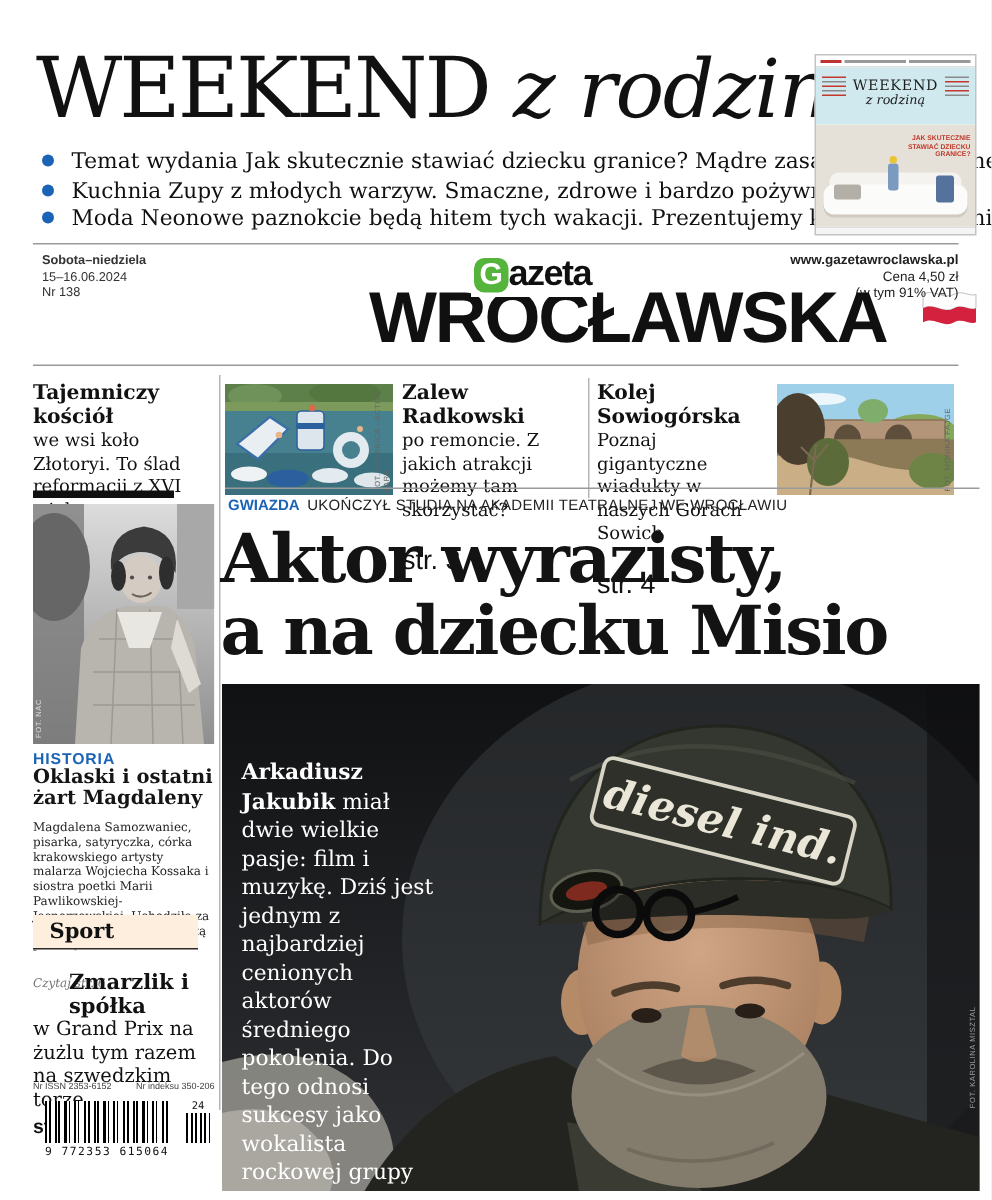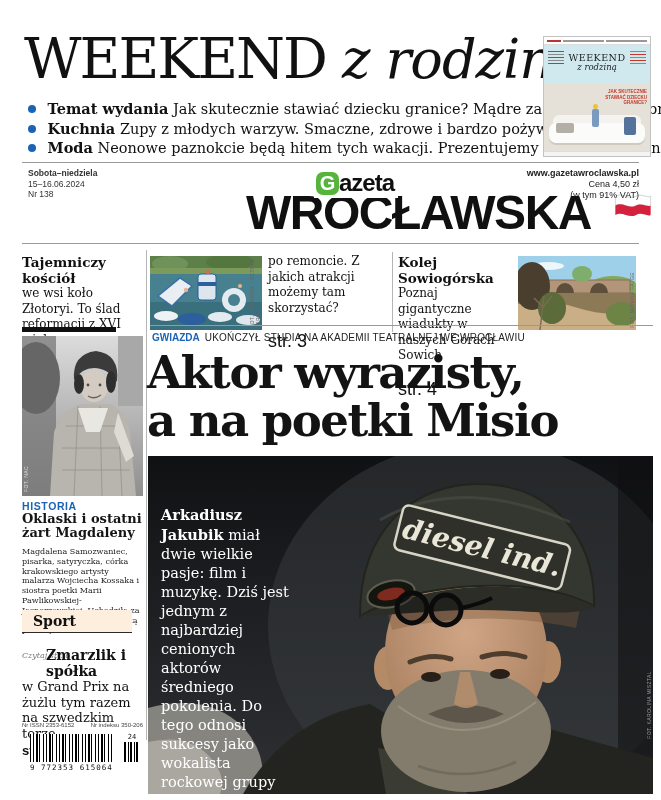--- a/index.html
+++ b/index.html
@@ -9,21 +9,21 @@
   .rule{position:absolute;height:1px;background:#9a9a9a;}
   .vrule{position:absolute;width:1px;background:#b5b5b5;}
 
   
   .sup-title{left:24px;top:28px;letter-spacing:-2px;white-space:nowrap;}
   .sup-main{font-size:56px;line-height:60px;font-weight:400;}
   .sup-script{font-size:54px;font-style:italic;margin-left:16px;letter-spacing:-1px;}
   .sup-bullets{left:28px;top:101px;list-style:none;margin:0;padding:0;font-size:14.5px;}
   .sup-bullets li{margin-bottom:3px;line-height:15.5px;white-space:nowrap;}
   .dot{display:inline-block;width:8px;height:8px;border-radius:50%;background:#1b63b5;margin-right:7px;vertical-align:1px;}
-  .b-label{font-weight:700;}
+  .b-label{font-weight:400;}
   .b-page{font-family:"Liberation Sans",sans-serif;font-weight:700;font-size:13.5px;}
 
   
   .cover{left:543px;top:36px;width:108px;height:121px;background:#fff;border:1px solid #c3c3c3;box-sizing:border-box;}
   .cover-masthead{height:7px;border-bottom:1px solid #ddd;display:flex;gap:2px;align-items:center;padding:0 3px;}
   .cover-masthead i{display:block;height:2px;background:#b33;width:14px;}
   .cover-masthead em{display:block;height:2px;background:#999;flex:1;}
   .cover-band{height:38px;background:#cfe9ee;position:relative;text-align:center;}
   .cover-band .microcol{position:absolute;top:4px;width:18px;}
   .cover-band .microcol i{display:block;height:1.5px;margin:1.5px 1px;background:#c0392b;}
@@ -223,20 +223,21 @@
       <ellipse cx="70" cy="61" rx="12" ry="5" fill="#e4ebf0"></ellipse>
       <ellipse cx="98" cy="64" rx="12" ry="5" fill="#dfe7ec"></ellipse>
       <circle cx="36" cy="34" r="2.2" fill="#e8b48a"></circle>
         <circle cx="58" cy="16" r="2.2" fill="#d86a4a"></circle>
       <circle cx="90" cy="30" r="2" fill="#e8b48a"></circle>
     </svg>
     <span class="vcred">FOT. BOTANICA - ACTIVE PARK</span>
   </div>
 
   <div class="abs teaser t2">
+    <div class="t-title">Zalew Radkowski</div>
     <div class="t-text">po remoncie. Z jakich atrakcji możemy tam skorzystać?</div>
     <div class="t-page">str. 3</div>
   </div>
 
   <div class="vrule" style="left:392px;top:252px;height:80px;"></div>
 
   <div class="abs teaser t3">
     <div class="t-title">Kolej Sowiogórska</div>
     <div class="t-text">Poznaj gigantyczne wiadukty w naszych Górach Sowich</div>
     <div class="t-page">str. 4</div>
@@ -323,21 +324,21 @@
   </div>
 
   <div class="rule r3"></div>
 
   <div class="abs kicker">
     <span class="k-label">GWIAZDA</span><span class="k-text">UKOŃCZYŁ STUDIA NA AKADEMII TEATRALNEJ WE WROCŁAWIU</span>
   </div>
 
   <div class="abs headline">
     <div>Aktor wyrazisty,</div>
-    <div>a na poetki Misio</div>
+    <div>a na dziecku Misio</div>
   </div>
 
   <div class="abs photo">
     <svg width="505" height="338" viewBox="0 0 505 338">
       <defs>
         <linearGradient id="bgG" x1="0" y1="0" x2="0" y2="1">
           <stop offset="0" stop-color="#101113"></stop>
             <stop offset="1" stop-color="#2e3033"></stop>
         </linearGradient>
         <radialGradient id="faceG" cx="0.5" cy="0.4" r="0.8">

